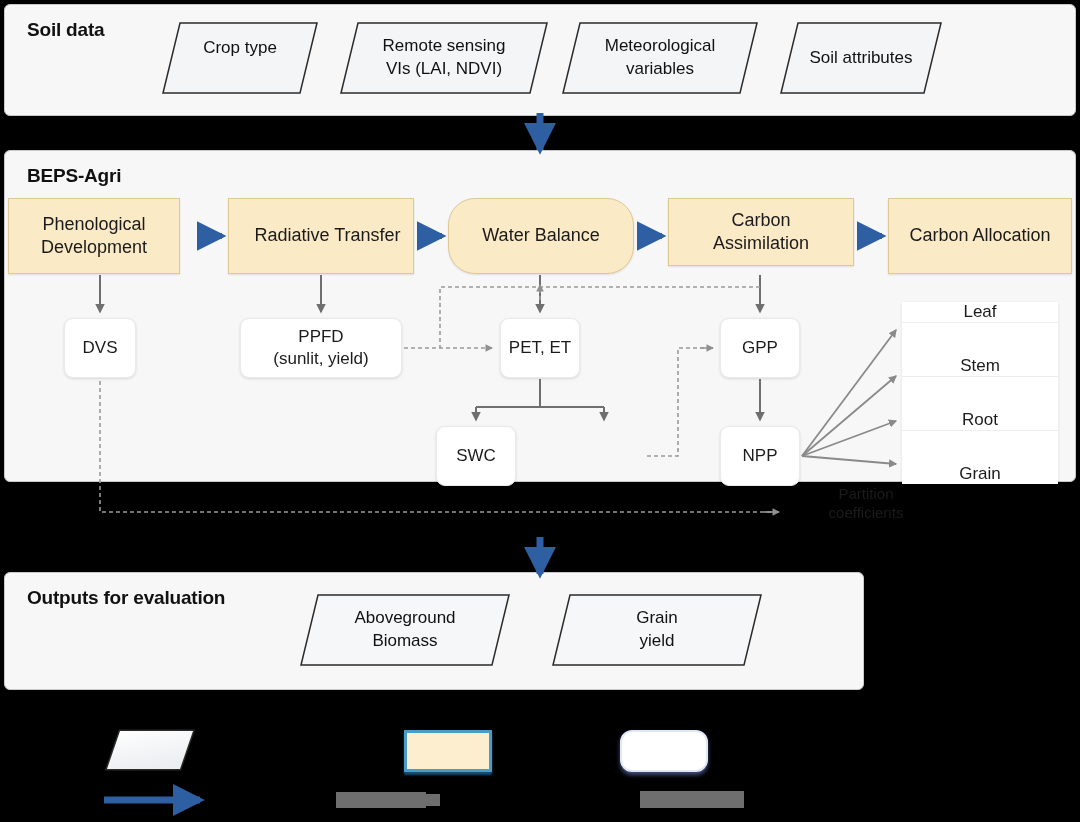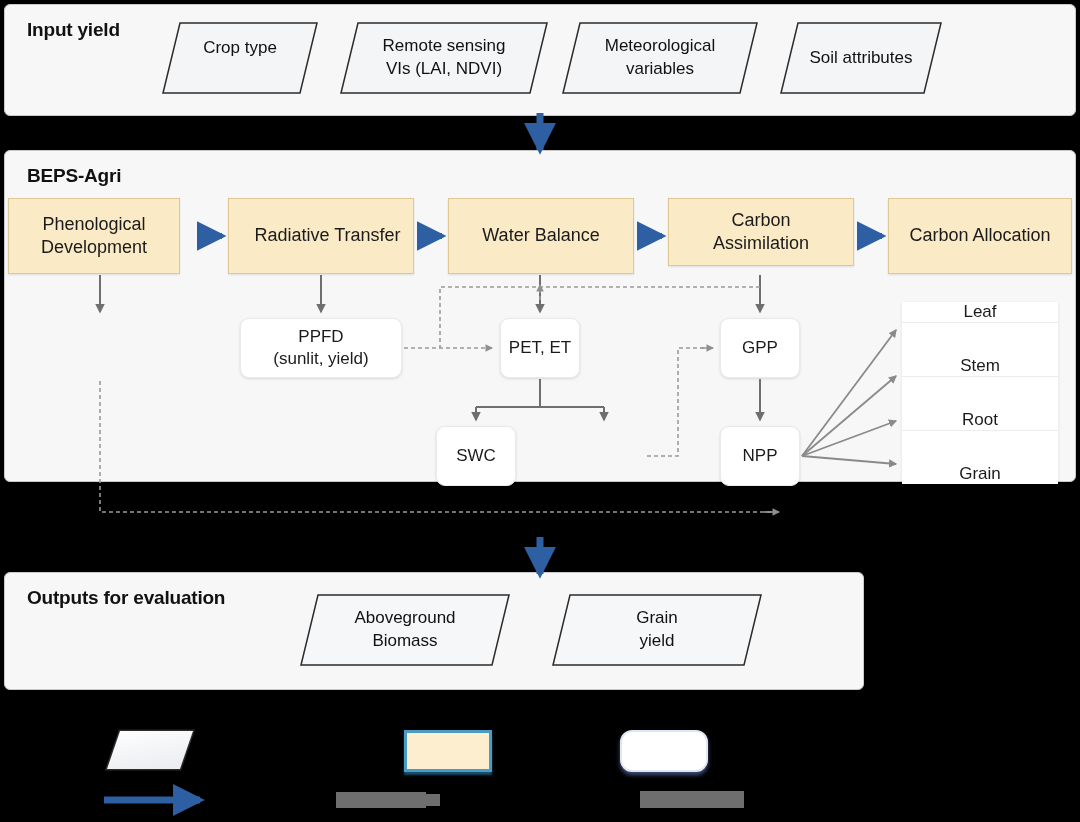--- a/index.html
+++ b/index.html
@@ -137,21 +137,21 @@
     background: #6e6e6e;
     height: 16px;
   }
 </style>
 </head>
 <body>
 
 <div id="stage">
 
   <div class="panel" id="panel-input">
-    <div class="panel-title" id="title-input">Input yield</div>
+    <div class="panel-title" id="title-input">Soil data</div>
   </div>
 
   <div class="para-wrap" style="left:162px; top:22px; width:156px; height:52px;">
     <svg width="156" height="72" viewBox="0 0 156 72">
       <polygon points="18,1 155,1 138,71 1,71" fill="#f4f5f7" stroke="#2b2b2b" stroke-width="1.5"></polygon>
     </svg>
     <div class="para-fill">Crop type</div>
   </div>
 
   <div class="para-wrap" style="left:340px; top:22px; width:208px; height:72px;">
@@ -191,33 +191,36 @@
 
   <div class="proc" style="left:8px;  top:198px; width:172px; height:76px;">
     <div>
       <div>Phenological</div>
       <div>Development</div>
     </div>
   </div>
   <div class="proc" style="left:228px; top:198px; width:186px; height:76px;padding-left:13px;">
     <div>Radiative Transfer</div>
   </div>
-  <div class="proc" style="left:448px; top:198px; width:186px; height:76px;">
+  <div class="proc" style="left:448px; top:198px; width:186px; height:76px;border-radius:27px;">
     <div>Water Balance</div>
   </div>
   <div class="proc" style="left:668px; top:198px; width:186px; height:68px;">
     <div>
       <div>Carbon</div>
       <div>Assimilation</div>
     </div>
   </div>
   <div class="proc" style="left:888px; top:198px; width:184px; height:76px;">
     <div>Carbon Allocation</div>
   </div>
 
+  <div class="varbox" style="left:64px;  top:318px; width:72px; height:60px;">
+    <div>DVS</div>
+  </div>
 
   <div class="varbox" style="left:240px; top:318px; width:162px; height:60px;">
     <div>
       <div>PPFD</div>
       <div>(sunlit, yield)</div>
     </div>
   </div>
 
   <div class="varbox" style="left:500px; top:318px; width:80px; height:60px;">
     <div>PET, ET</div>
@@ -236,20 +239,24 @@
     <div>NPP</div>
   </div>
 
   <div id="partition-table">
     <div class="prow">Leaf</div>
     <div class="prow">Stem</div>
     <div class="prow">Root</div>
     <div class="prow">Grain</div>
   </div>
 
+  <div class="plainlabel" style="left:796px; top:484px; width:140px;">
+    <div>Partition</div>
+    <div>coefficients</div>
+  </div>
 
   <div class="panel" id="panel-outputs">
     <div class="panel-title" id="title-outputs">Outputs for evaluation</div>
   </div>
 
   <div class="para-wrap" style="left:300px; top:594px; width:210px; height:72px;">
     <svg width="210" height="72" viewBox="0 0 210 72">
       <polygon points="18,1 209,1 192,71 1,71" fill="#f6f7f8" stroke="#2b2b2b" stroke-width="1.5"></polygon>
     </svg>
     <div class="para-fill">

